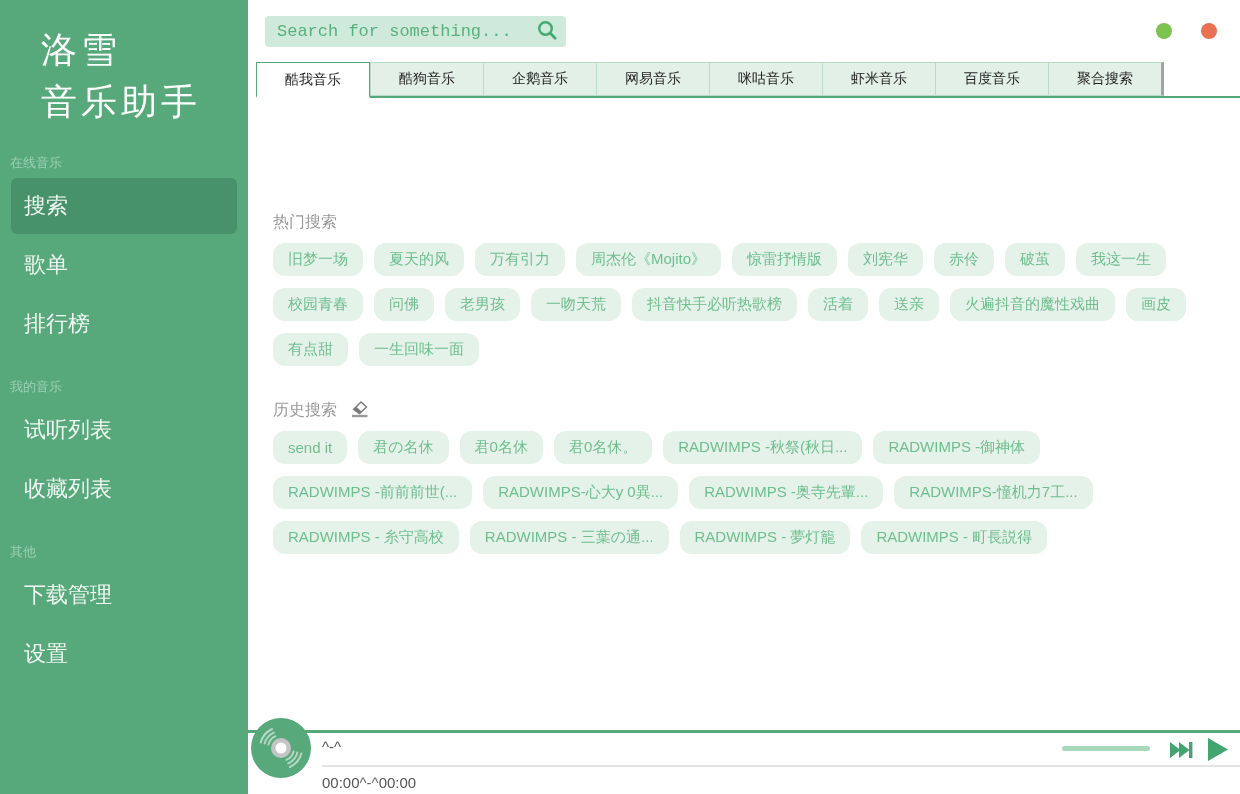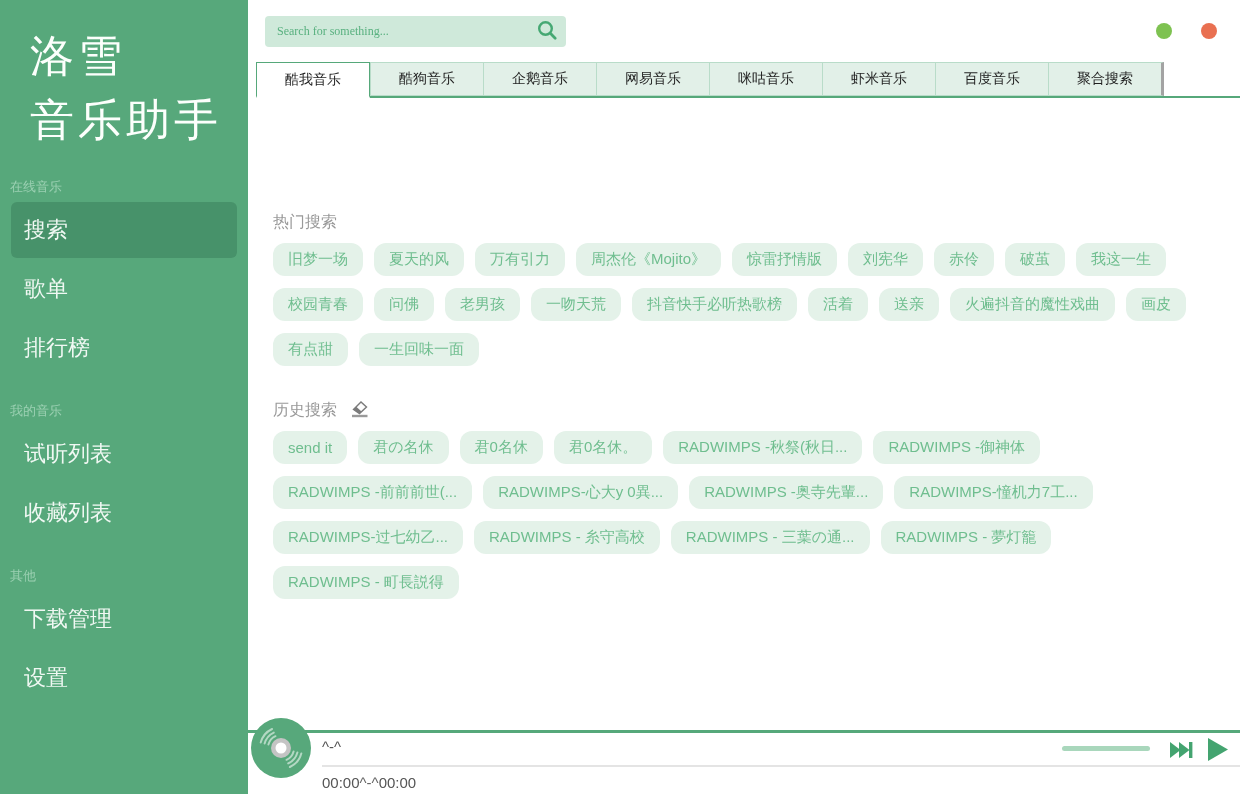--- a/index.html
+++ b/index.html
@@ -2,30 +2,30 @@
 <html><head>
 <meta charset="utf-8">
 <style>
   * { margin:0; padding:0; box-sizing:border-box; }
   html,body { width:1240px; height:794px; overflow:hidden; }
   body { font-family:"Liberation Sans","DejaVu Sans",sans-serif; background:#fff; }
   .app { position:relative; width:1240px; height:794px; background:#fff; overflow:hidden; }
 
   
   .sidebar { position:absolute; left:0; top:0; width:248px; height:794px; background:#57a87b; z-index:5; }
-  .logo { padding:24px 0 0 30px; color:#fcfffc; font-size:44px; line-height:1.45; letter-spacing:4px; font-weight:400; }
+  .logo { padding:24px 0 0 41px; color:#fcfffc; font-size:36px; line-height:1.45; letter-spacing:4px; font-weight:400; }
   .section-label { margin:26px 10px 6px 10px; color:#9bd0b2; font-size:13px; }
   .nav-item { margin:3px 0; padding:13px 24px; font-size:22px; color:#f0f8f3; cursor:pointer;font-family:Liberation Serif, serif; }
   .nav-item.active { background:#47926a; border-radius:6px; margin:0 11px 3px 11px; padding:13px 13px; }
 
   
   .main { position:absolute; left:248px; top:0; width:992px; height:794px; background:#fff; }
   .header { position:relative; height:62px; }
   .search-wrap { position:absolute; left:17px; top:16px; width:301px; height:31px; background:#cfe9da; border-radius:4px; display:flex; align-items:center; }
-  .search-input { flex:1; height:100%; border:none; outline:none; background:transparent; padding:0 6px 0 12px; font-size:12px; color:#be185d; font-family:Liberation Serif, serif; }
+  .search-input { flex:1; height:100%; border:none; outline:none; background:transparent; padding:0 6px 0 12px; font-size:17px; color:#be185d; font-family:Liberation Mono, monospace; }
   .search-input::placeholder { color:#58b07f; opacity:1; }
   .search-btn { width:38px; height:100%; border:none; background:transparent; display:flex; align-items:center; justify-content:center; cursor:pointer; }
   .win-dot { position:absolute; top:23px; width:16px; height:16px; border-radius:50%; border:none; cursor:pointer; }
   .win-min { right:68px; background:#7ec251; }
   .win-close { right:23px; background:#e97051; }
 
   
   .tabbar { display:flex; margin-left:8px; border-bottom:2px solid #56a87a; align-items:flex-end; }
   .tab { height:34px; padding:0 28px; display:flex; align-items:center; font-size:14px; color:#1f1f1f; background:#e2f0e8; border:1px solid #b9dcc9; border-right:none; cursor:pointer; }
   .tab:last-of-type { border-right:3px solid #a3a3a3; }
@@ -159,21 +159,20 @@
             <button class="tag">send it</button>
             <button class="tag">君の名休</button>
             <button class="tag">君0名休</button>
             <button class="tag">君0名休。</button>
             <button class="tag">RADWIMPS -秋祭(秋日...</button>
             <button class="tag">RADWIMPS -御神体</button>
             <button class="tag">RADWIMPS -前前前世(...</button>
             <button class="tag">RADWIMPS-心大y 0異...</button>
             <button class="tag">RADWIMPS -奥寺先輩...</button>
             <button class="tag">RADWIMPS-憧机力7工...</button>
-            <button class="tag">RADWIMPS-过七幼乙...</button>
             <button class="tag">RADWIMPS - 糸守高校</button>
             <button class="tag">RADWIMPS - 三葉の通...</button>
             <button class="tag">RADWIMPS - 夢灯籠</button>
             <button class="tag">RADWIMPS - 町長説得</button>
           </div>
       </section>
 
     </div>
   </div>
 

